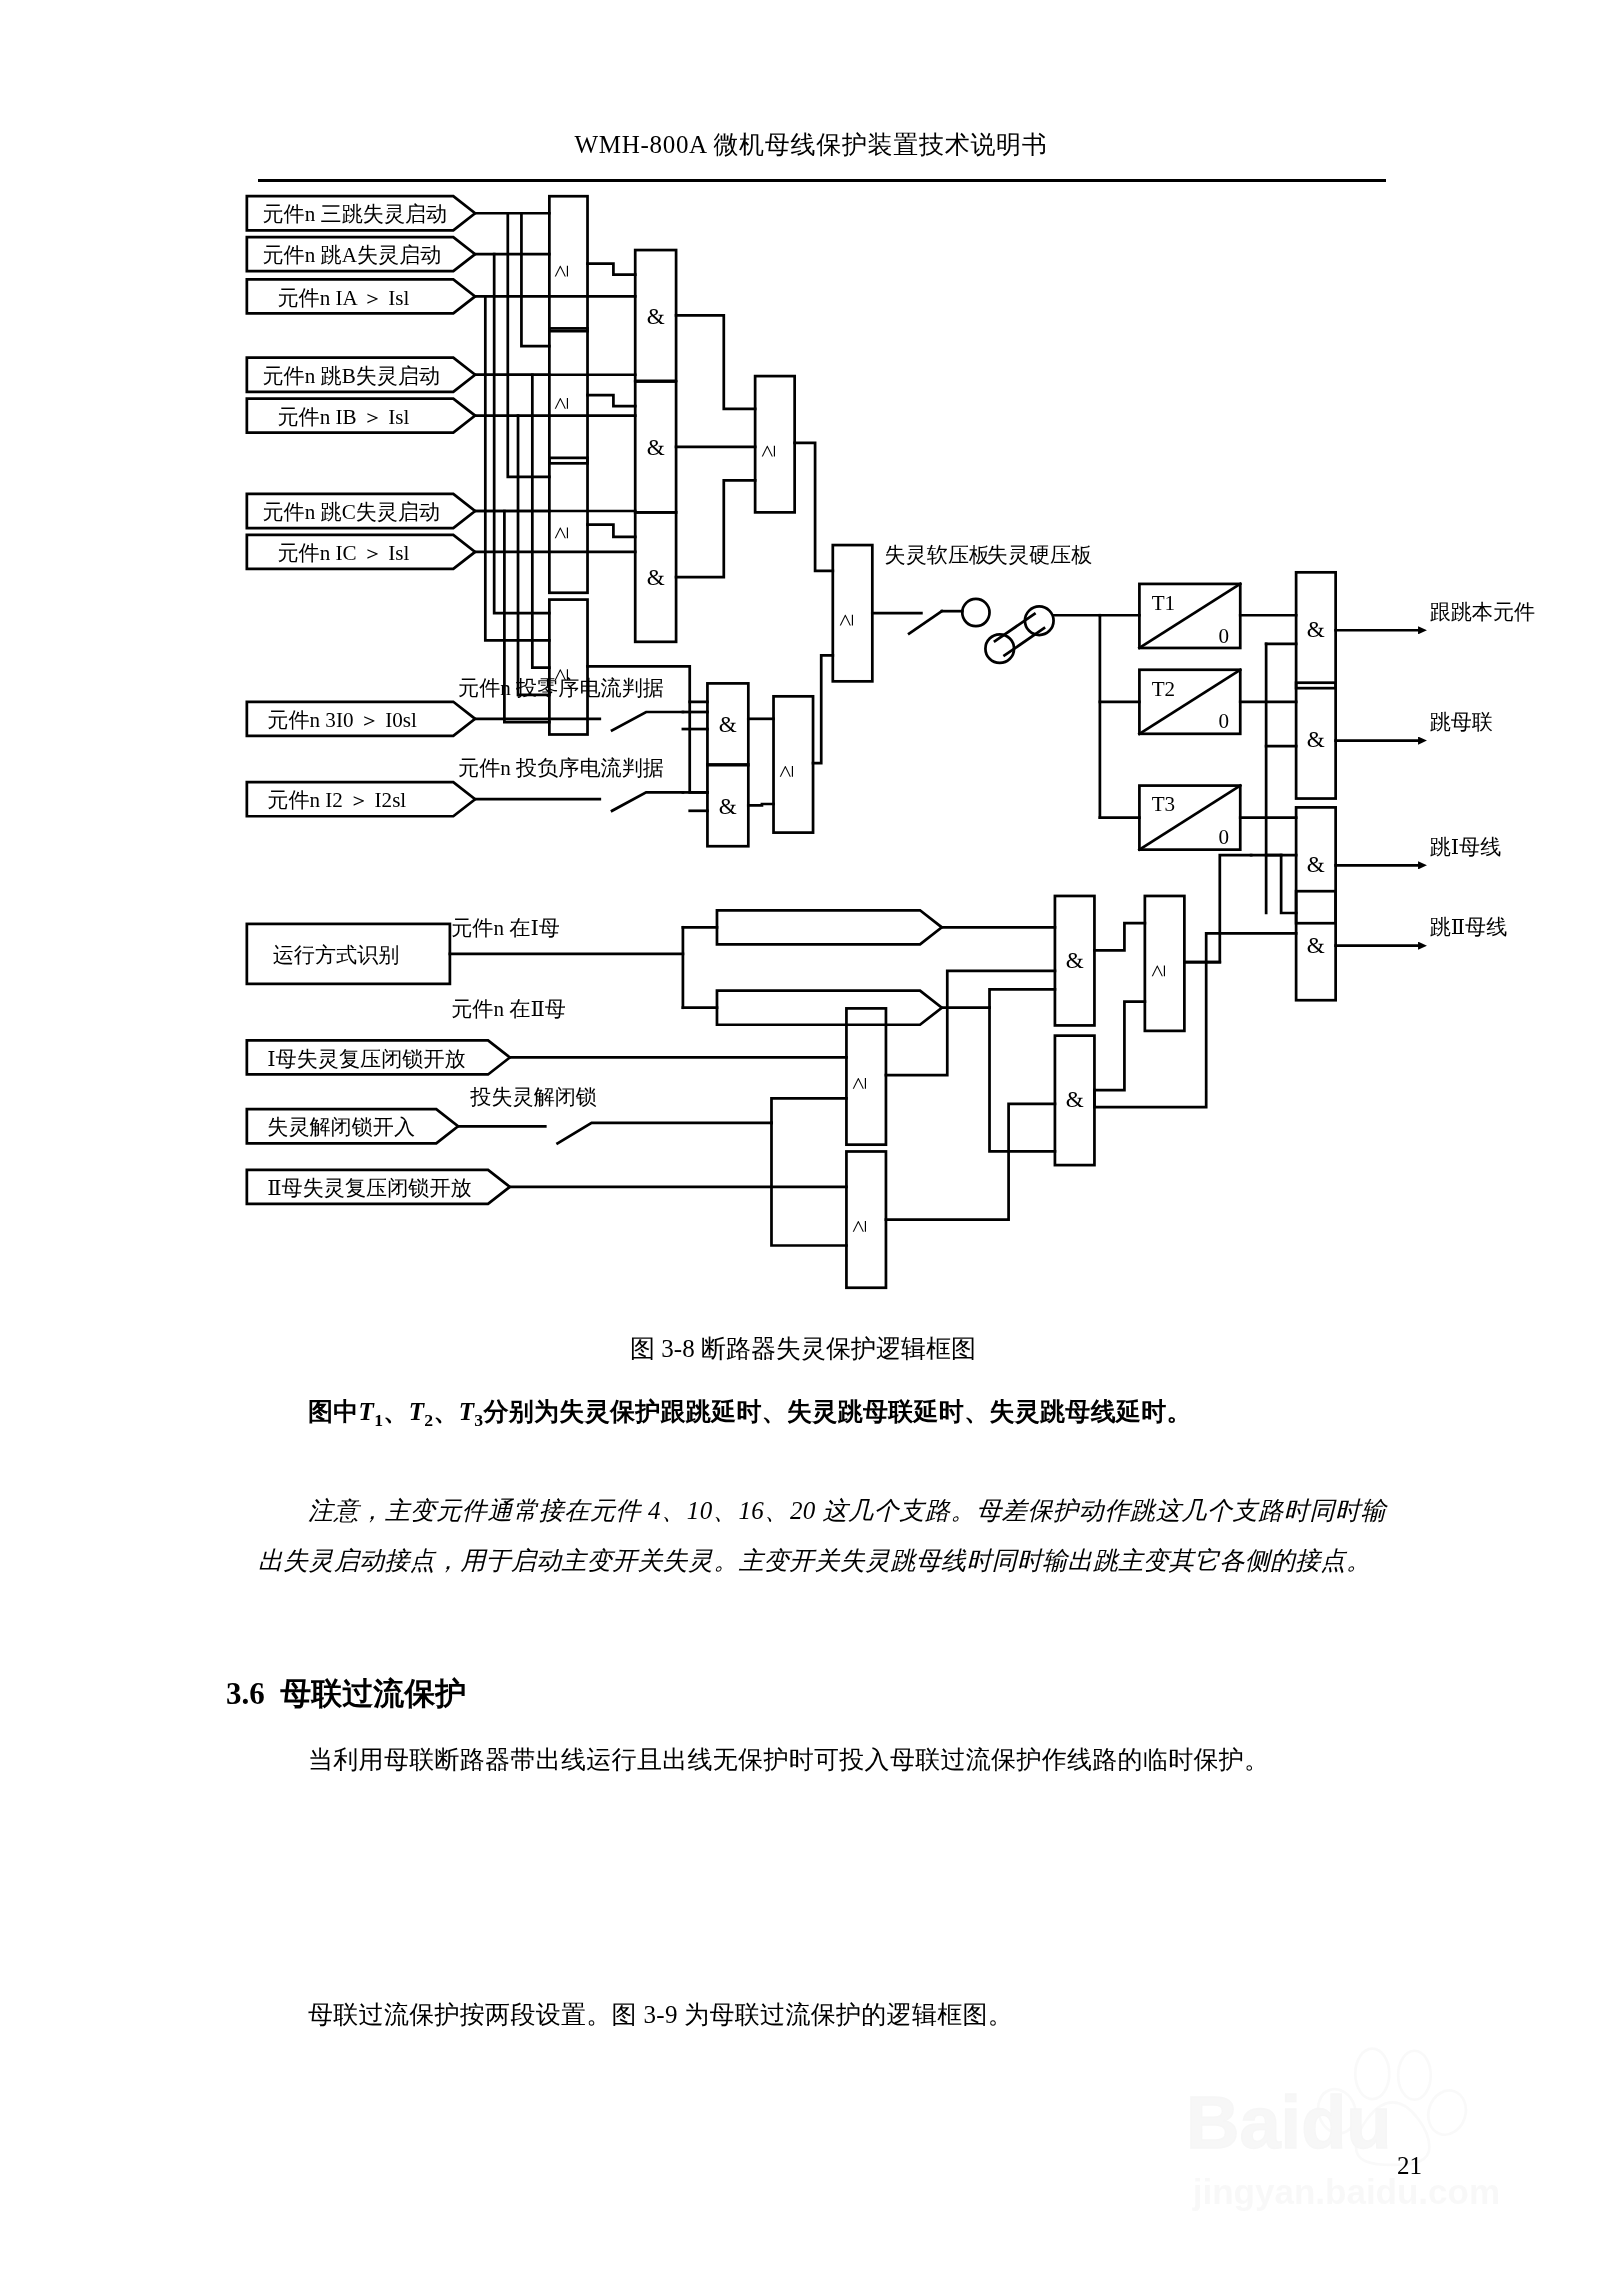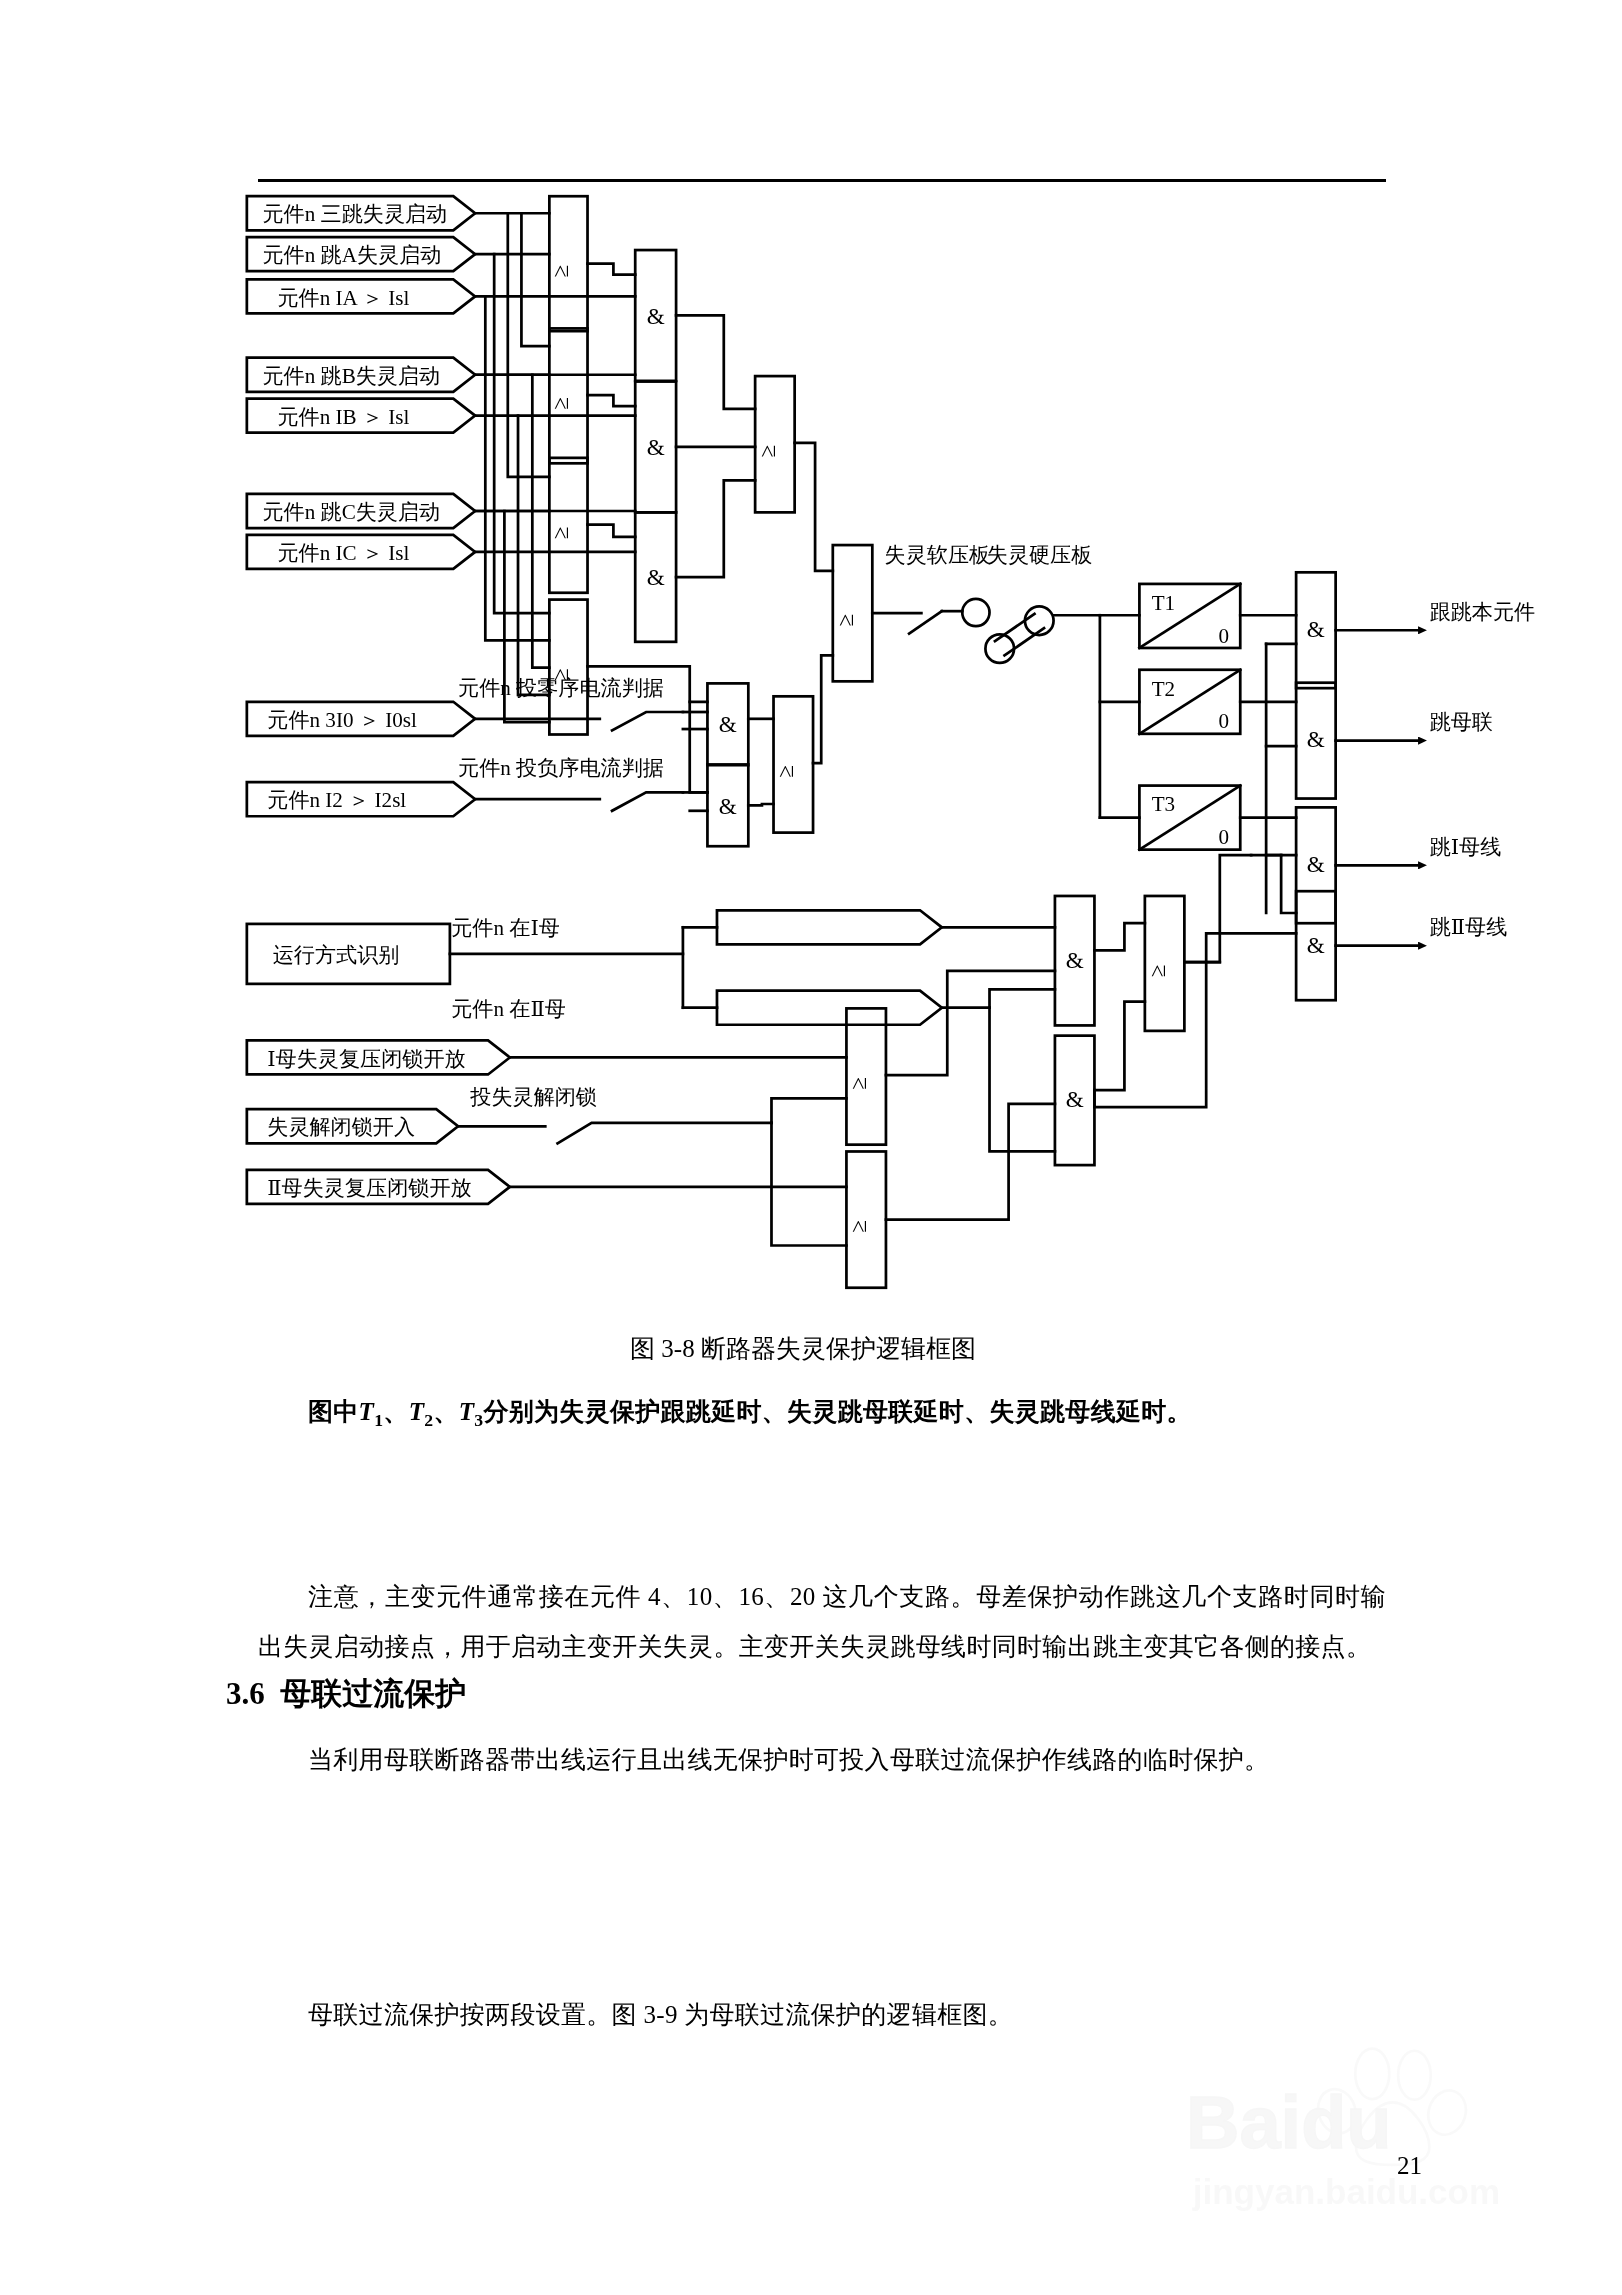--- a/index.html
+++ b/index.html
@@ -27,21 +27,21 @@
   
   .fig-caption {
     position:absolute; left:0; top:1332px; width:1606px;
     text-align:center; font-size:25px;
   }
   .para {
     position:absolute; font-size:25px; line-height:50px;
     letter-spacing:0.3px; text-align:justify;
   }
   .p-note1 { left:258px; top:1387px; width:1128px; text-indent:50px;font-weight:bold; }
-  .p-note2 { left:258px; top:1572px; width:1128px; text-indent:50px; }
+  .p-note2 { left:258px; top:1486px; width:1128px; text-indent:50px;font-style:italic; }
   .sec-head {
     position:absolute; left:226px; top:1673px; font-size:31px; font-weight:bold;
   }
   .p-b1 { left:258px; top:1735px; width:1128px; text-indent:50px; }
   .p-b2 { left:258px; top:1837px; width:1128px; text-indent:50px; }
   .p-b3 { left:258px; top:1990px; width:1128px; text-indent:50px; }
   .sub { font-size:17.7px; vertical-align:sub; }
   .ital { font-style:italic; }
 
   
@@ -64,20 +64,21 @@
 
   .page-num {
     position:absolute; left:1397px; top:2152px; font-size:25px;
   }
 </style>
 </head>
 <body>
 
 <div class="page">
 
+  <div class="header-title">WMH-800A 微机母线保护装置技术说明书</div>
   <div class="header-rule"></div>
 
   <div class="diagram">
     <svg width="1622" height="1315" viewBox="0 0 2380 1930">
       <defs>
         <marker id="arw" markerWidth="14" markerHeight="12" refX="1" refY="6" orient="auto" markerUnits="userSpaceOnUse">
           <path d="M0,0 L13,6 L0,12 z" fill="#000"></path>
         </marker>
       </defs>
       <g stroke="#000" stroke-width="4" fill="none" stroke-linecap="square">

